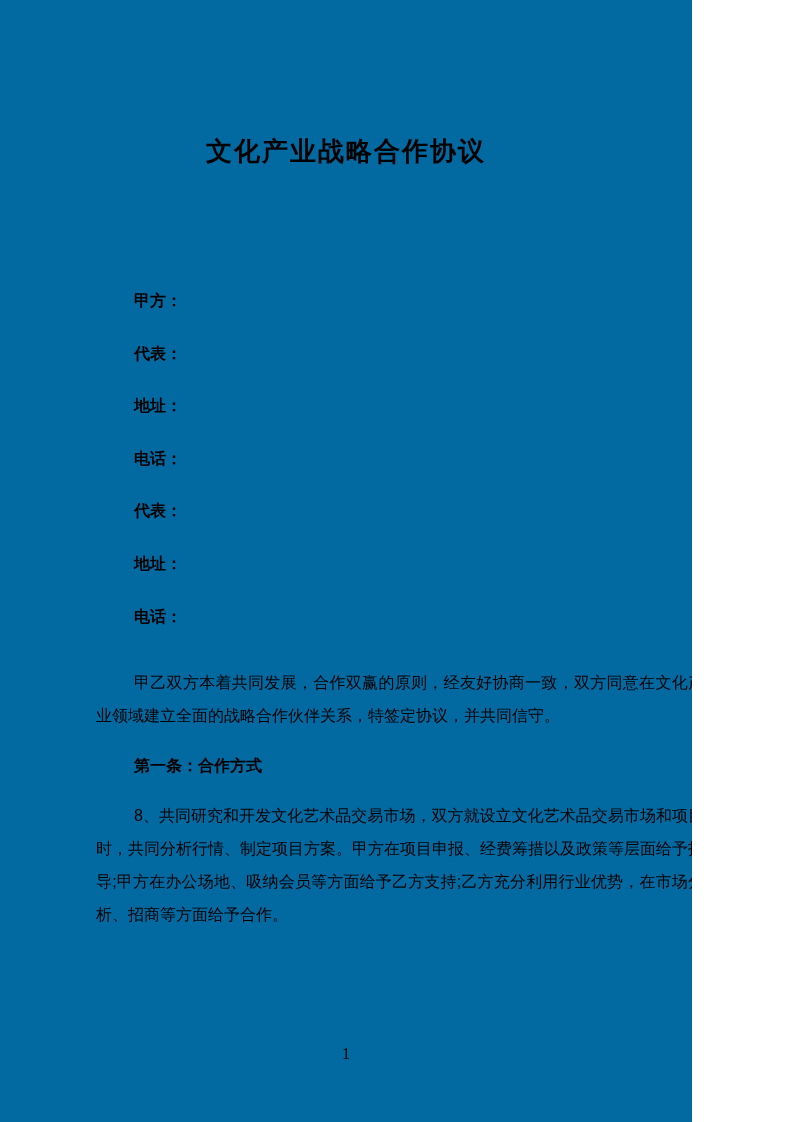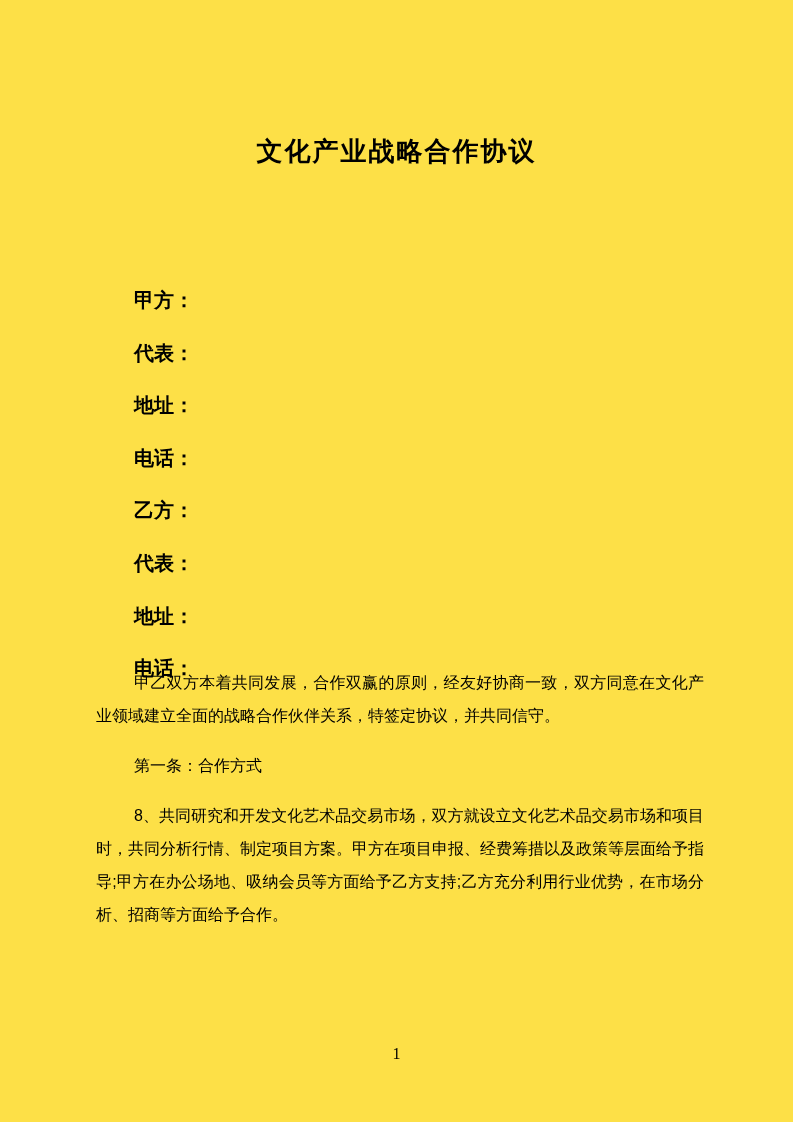--- a/index.html
+++ b/index.html
@@ -2,23 +2,23 @@
 <html><head>
 <meta charset="utf-8">
 <style>
   html, body {
     margin: 0;
     padding: 0;
     background: #ffffff;
   }
   .page {
     position: relative;
-    width: 793px;
+    width: 692px;
     height: 1122px;
-    background: #fde047;
+    background: #0369a1;
     color: #000000;
     font-family: "Liberation Sans", sans-serif;
     overflow: hidden;
   }
   .doc-title {
     position: absolute;
     top: 136px;
     left: 0;
     width: 100%;
     text-align: center;
@@ -28,41 +28,41 @@
     letter-spacing: 2px;
   }
   .fields {
     position: absolute;
     top: 292px;
     left: 134px;
     right: 90px;
   }
   .field-line {
     height: 52.6px;
-    font-size: 20px;
+    font-size: 16px;
     line-height: 17px;
     font-weight: bold;
   }
   .body-text {
     position: absolute;
     top: 666px;
     left: 96px;
     width: 608px;
   }
   .para {
     margin: 0 0 17px 0;
     font-size: 16px;
     line-height: 33px;
     text-align: justify;
     text-align-last: left;
     text-indent: 38px;
     word-break: break-all;
   }
   .para.bold {
-    font-weight: normal;
+    font-weight: bold;
   }
   .page-number {
     position: absolute;
     top: 1044px;
     left: 0;
     width: 100%;
     text-align: center;
     font-size: 16px;
     line-height: 20px;
     font-family: "Liberation Serif", serif;
@@ -73,21 +73,20 @@
 
 <div class="page">
 
   <div class="doc-title">文化产业战略合作协议</div>
 
   <div class="fields">
     <div class="field-line">甲方：</div>
     <div class="field-line">代表：</div>
     <div class="field-line">地址：</div>
     <div class="field-line">电话：</div>
-    <div class="field-line">乙方：</div>
     <div class="field-line">代表：</div>
     <div class="field-line">地址：</div>
     <div class="field-line">电话：</div>
   </div>
 
   <div class="body-text">
     <p class="para">甲乙双方本着共同发展，合作双赢的原则，经友好协商一致，双方同意在文化产业领域建立全面的战略合作伙伴关系，特签定协议，并共同信守。</p>
     <p class="para bold">第一条：合作方式</p>
     <p class="para">8、共同研究和开发文化艺术品交易市场，双方就设立文化艺术品交易市场和项目时，共同分析行情、制定项目方案。甲方在项目申报、经费筹措以及政策等层面给予指导;甲方在办公场地、吸纳会员等方面给予乙方支持;乙方充分利用行业优势，在市场分析、招商等方面给予合作。</p>
   </div>

